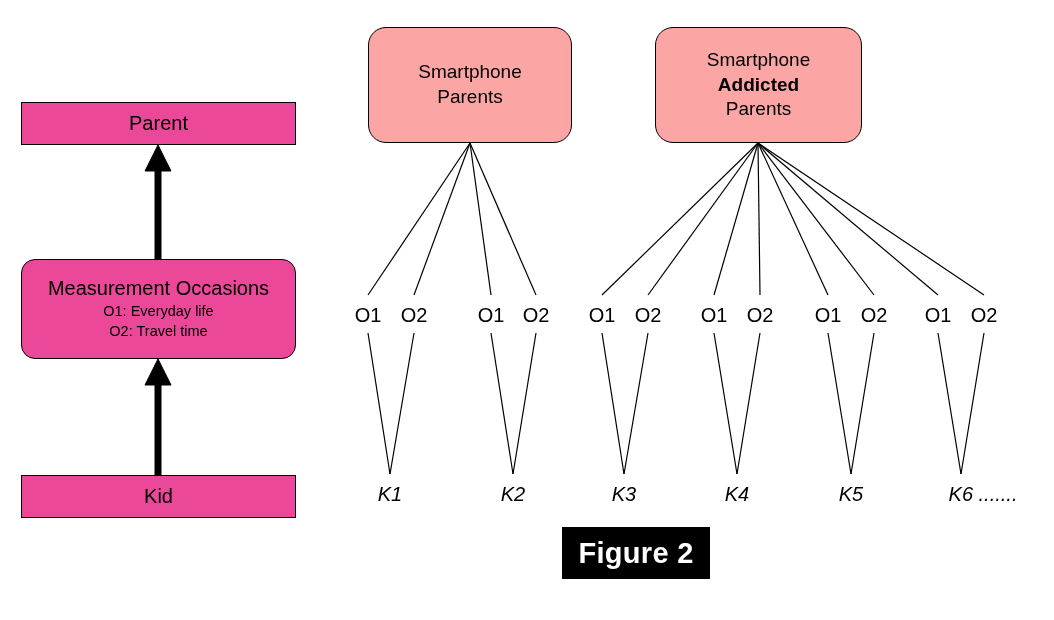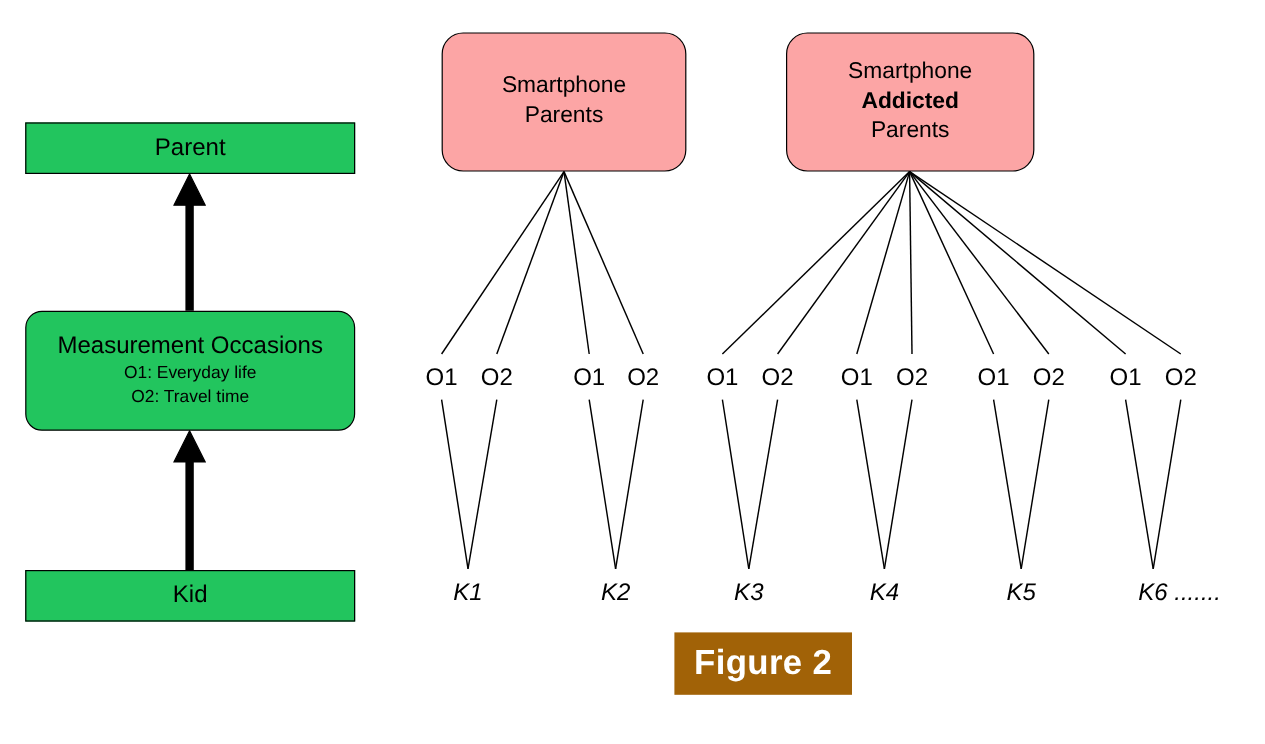--- a/index.html
+++ b/index.html
@@ -27,21 +27,21 @@
     width: 1054px;
     height: 620px;
     pointer-events: none;
   }
 
   
   .rect-box {
     position: absolute;
     box-sizing: border-box;
     border: 1.6px solid #000000;
-    background: #22c55e;
+    background: #ec4899;
     display: flex;
     flex-direction: column;
     align-items: center;
     justify-content: center;
     text-align: center;
   }
   .rect-box .title {
     font-size: 20px;
     line-height: 1.18;
     white-space: nowrap;
@@ -98,21 +98,21 @@
   .o-label { top: 305px; }
   .k-label { top: 484px; font-style: italic; }
 
   
   #figure-caption {
     position: absolute;
     left: 562px;
     top: 527px;
     width: 148px;
     height: 52px;
-    background: #a16207;
+    background: #000000;
     color: #ffffff;
     font-size: 29px;
     font-weight: bold;
     display: flex;
     align-items: center;
     justify-content: center;
     letter-spacing: 0.3px;
   }
 </style>
 </head>

